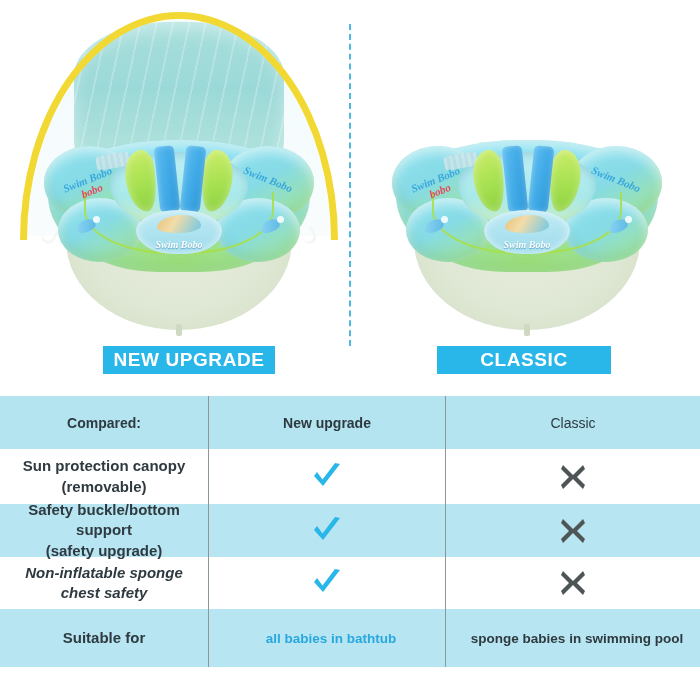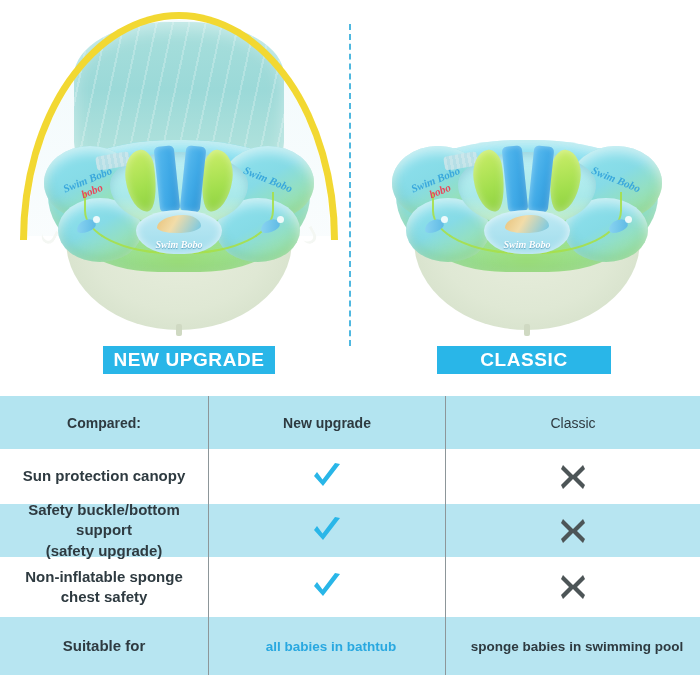--- a/index.html
+++ b/index.html
@@ -206,21 +206,21 @@
   .c2 { width: 238px; border-left: 1px solid #8d9699; border-right: 1px solid #8d9699; }
   .c3 { width: 254px; }
 
   .row-head { height: 53px; background: #b3e4f0; }
   .row-head .tcell { font-size: 14px; font-weight: bold; }
   .row-head .c3, .row-head .c2 { font-weight: bold; }
   .head-classic { font-weight: normal !important; }
 
   .row-a { height: 55px; background: #ffffff; }
   .row-b { height: 53px; background: #b7e5f1; }
-  .row-c { height: 60px; background: #ffffff; }
+  .row-c { height: 52px; background: #ffffff; font-style: italic; }
   .row-d { height: 58px; background: #b7e5f1; }
 
   .feat { font-size: 15px; line-height: 1.35; font-weight: bold; }
   .feat .sub { display: block; font-weight: bold; }
 
   .mark { display: block; }
   .val-text { font-size: 13.5px; font-weight: bold; padding-left: 14px; }
   .val-blue { color: #29a8e0; }
 </style>
 </head>
@@ -329,20 +329,21 @@
     <div class="trow row-head">
       <div class="tcell c1">Compared:</div>
       <div class="tcell c2">New upgrade</div>
       <div class="tcell c3 head-classic">Classic</div>
     </div>
 
     <div class="trow row-a">
       <div class="tcell c1 feat">
         <span>
           <span>Sun protection canopy</span>
+          <span class="sub">(removable)</span>
         </span>
       </div>
       <div class="tcell c2">
         <svg class="mark" width="32" height="30" viewBox="0 0 32 30">
           <path d="M3 14 L12 24 L29 2 L24 1 L11.5 17.5 L6 10 Z" fill="#29b6e8"></path>
         </svg>
       </div>
       <div class="tcell c3">
         <svg class="mark" width="28" height="28" viewBox="0 0 28 28">
           <path d="M4 2 L14 12 L24 2 L26 6 L18 14 L26 22 L24 26 L14 16 L4 26 L2 22 L10 14 L2 6 Z" fill="#4d5557"></path>

